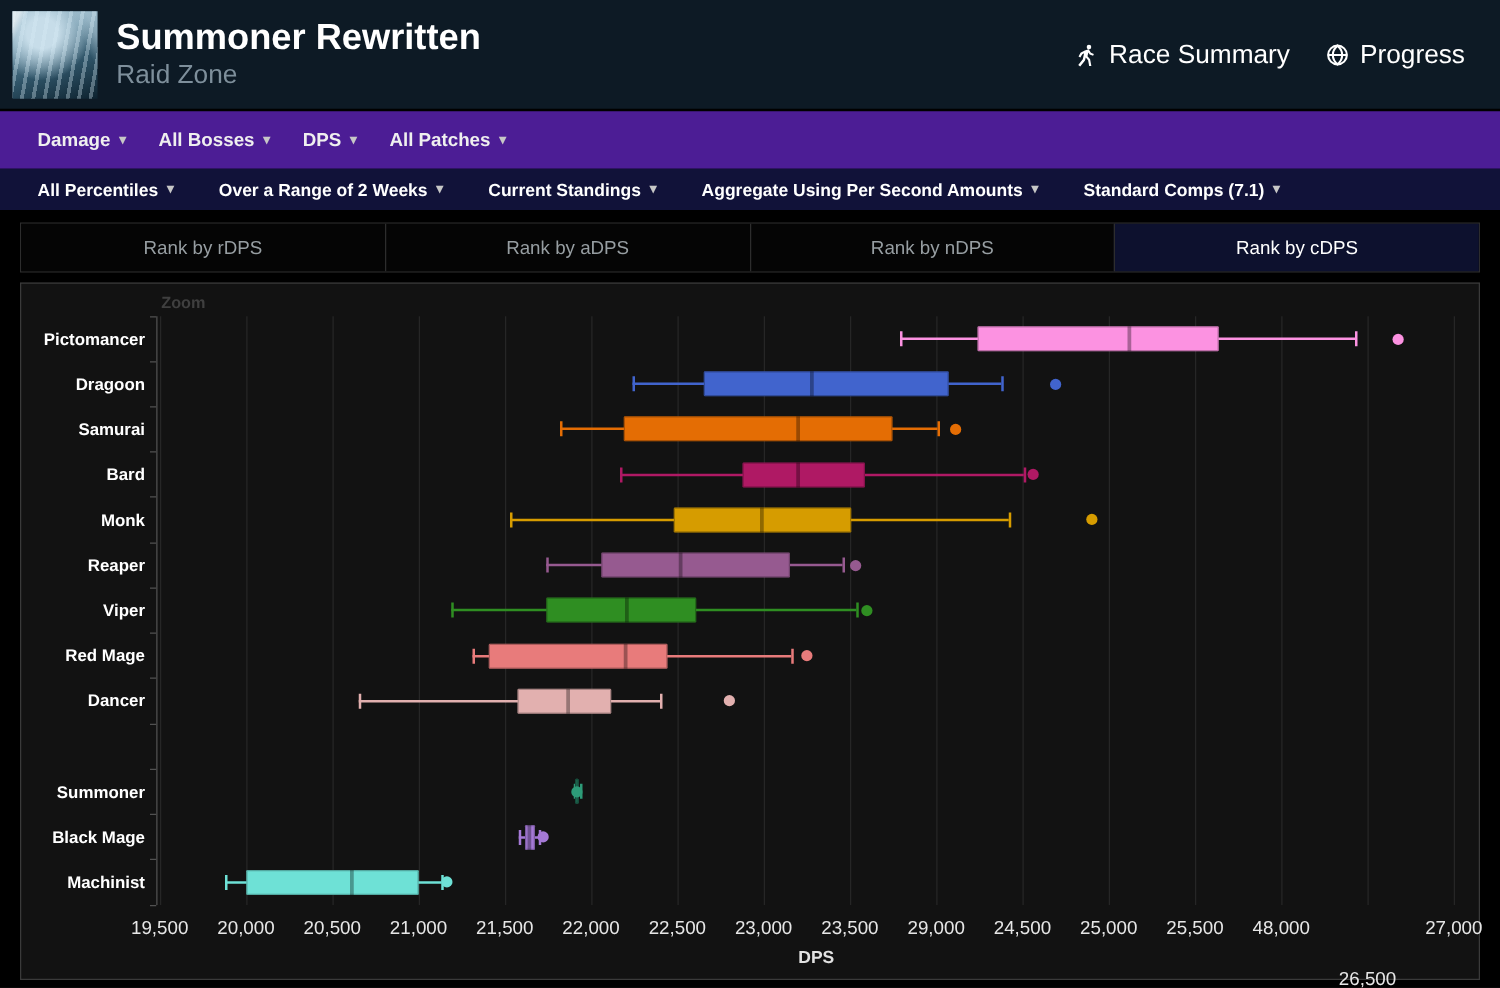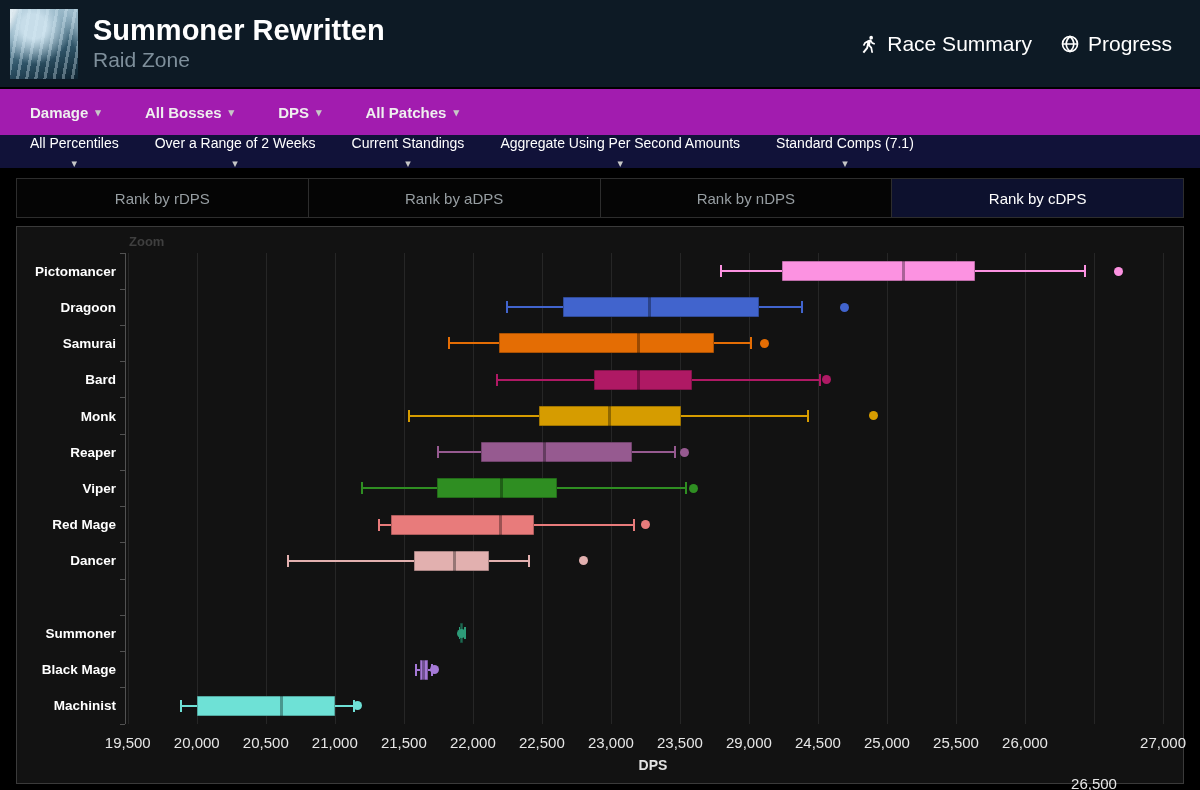--- a/index.html
+++ b/index.html
@@ -29,25 +29,25 @@
   }
   .title-block { margin-left:15px; }
   .page-title { margin:0; font-size:29px; font-weight:bold; color:#fff; line-height:1.1; }
   .page-subtitle { font-size:21px; color:#7e8f9b; margin-top:2px; }
   .header-nav { margin-left:auto; display:flex; align-items:center; gap:28px; }
   .header-link { display:flex; align-items:center; gap:8px; font-size:21px; color:#fff; cursor:pointer; }
   .header-link svg { display:block; }
 
   
   .filter-bar { display:flex; align-items:center; padding-left:30px; }
-  .filter-bar.primary { height:46px; background:#a21caf; gap:44px;text-align:right; }
+  .filter-bar.primary { height:46px; background:#4c1d95; gap:26px;text-align:right; }
   .filter-bar.secondary { height:33px; background:#111239; gap:36px; }
   .filter-item { display:flex; align-items:center; gap:7px; cursor:pointer; white-space:nowrap; }
   .filter-bar.primary .filter-item { font-size:15px; font-weight:bold; color:#efefef; }
-  .filter-bar.secondary .filter-item { font-size:14px; font-weight:normal; color:#fff;flex-direction:column; }
+  .filter-bar.secondary .filter-item { font-size:14px; font-weight:bold; color:#fff; }
   .caret { font-size:11px; color:#c7c7c7; line-height:1; }
 
   
   .rank-tabs {
     margin:10px 16px 0; height:40px; display:flex;
     border:1px solid #2d2d2d; background:#050505;
   }
   .rank-tab {
     flex:1 1 0; display:flex; align-items:center; justify-content:center;
     font-size:15px; color:#979ea2; cursor:pointer; background:#050505;
@@ -196,21 +196,21 @@
       <span class="tick-label" style="left: 52.549%;">23,500</span>
       <div class="gridline" style="left: 59.085%;"></div>
       <span class="tick-label" style="left: 59.085%;">29,000</span>
       <div class="gridline" style="left: 65.6209%;"></div>
       <span class="tick-label" style="left: 65.6209%;">24,500</span>
       <div class="gridline" style="left: 72.1569%;"></div>
       <span class="tick-label" style="left: 72.1569%;">25,000</span>
       <div class="gridline" style="left: 78.6928%;"></div>
       <span class="tick-label" style="left: 78.6928%;">25,500</span>
       <div class="gridline" style="left: 85.2288%;"></div>
-      <span class="tick-label" style="left: 85.2288%;">26,000</span>
+      <span class="tick-label" style="left: 85.2288%;">48,000</span>
       <div class="gridline" style="left: 91.7647%;"></div>
       <span class="tick-label" style="left: 91.7647%; margin-top: 41px;">26,500</span>
       <div class="gridline" style="left: 98.3007%;"></div>
       <span class="tick-label" style="left: 98.3007%;">27,000</span>
       <div class="y-axis"></div>
       <div class="y-tick" style="top: calc(0% - 0.5px);"></div>
       <div class="y-tick" style="top: calc(7.69231% - 0.5px);"></div>
       <div class="y-tick" style="top: calc(15.3846% - 0.5px);"></div>
       <div class="y-tick" style="top: calc(23.0769% - 0.5px);"></div>
       <div class="y-tick" style="top: calc(30.7692% - 0.5px);"></div>

